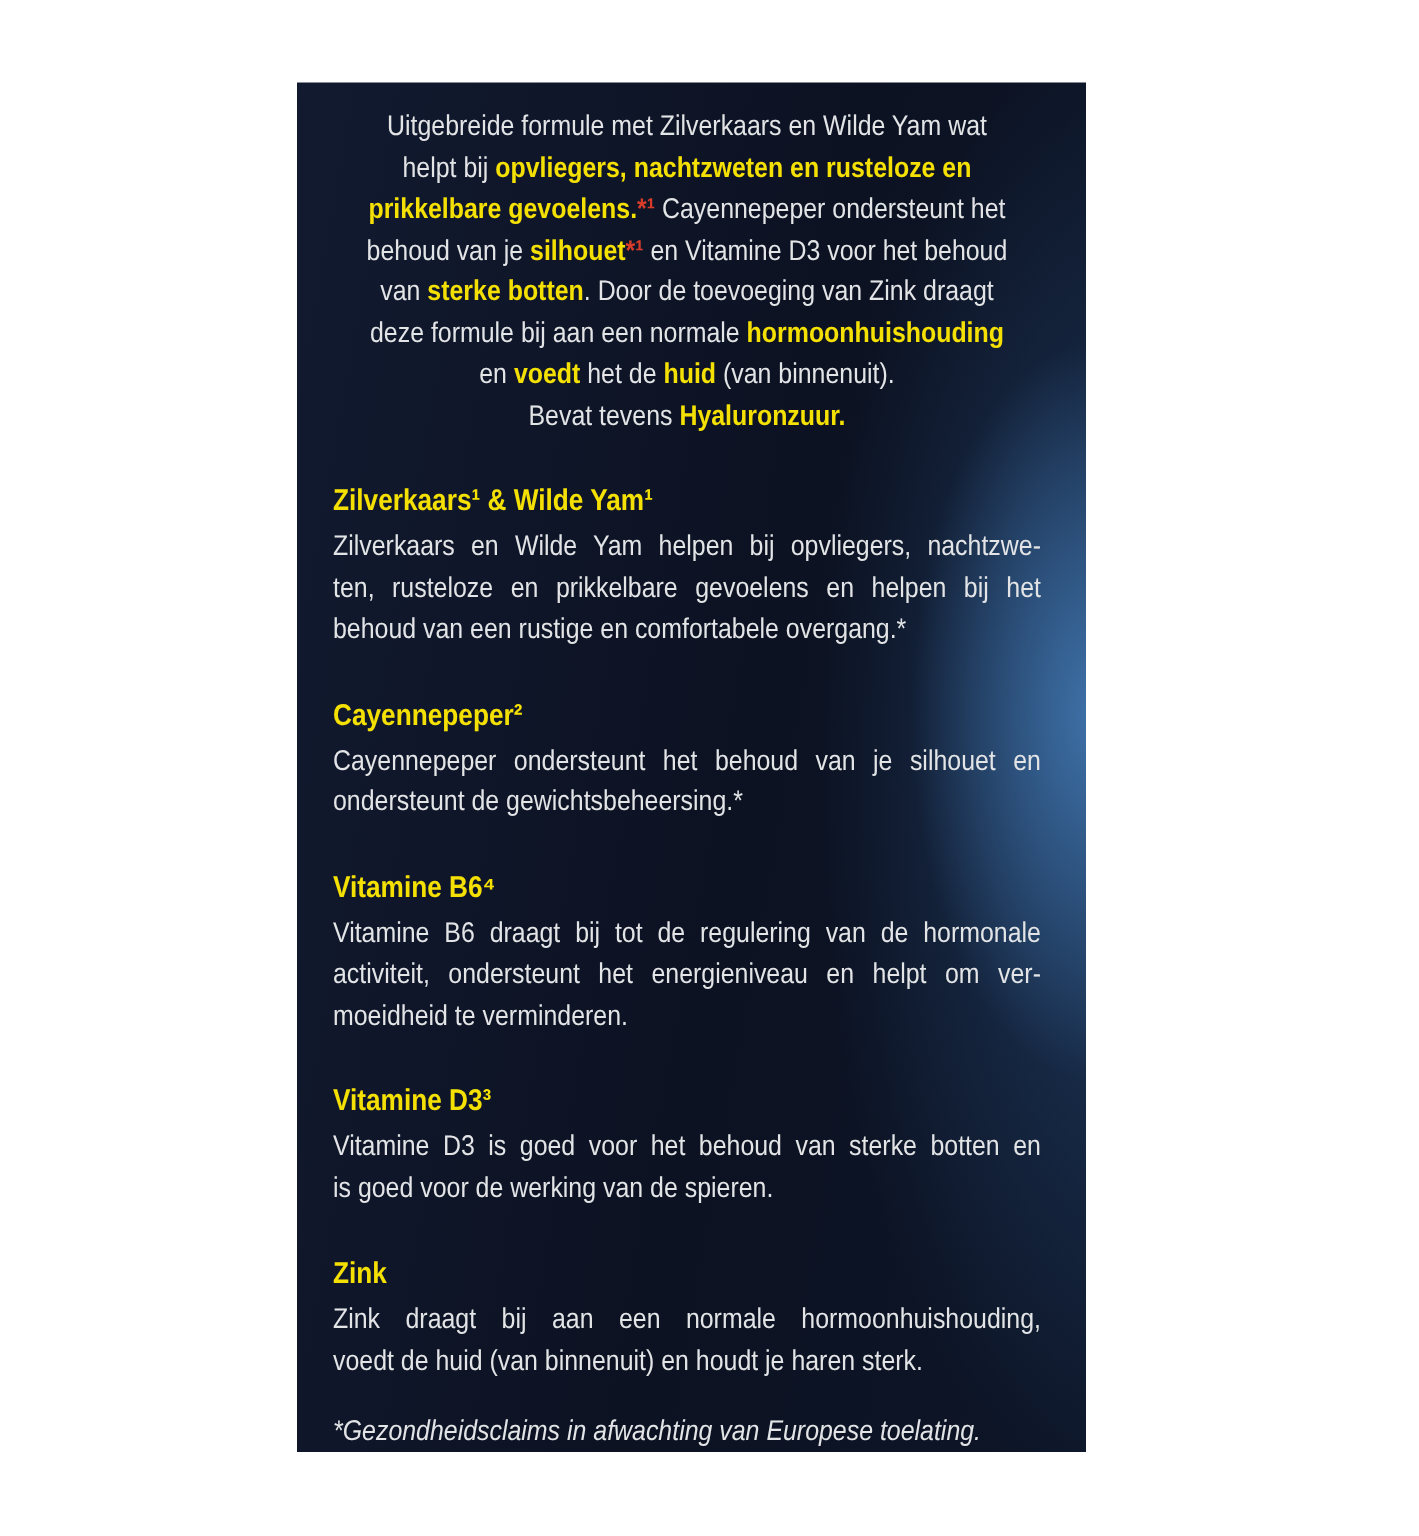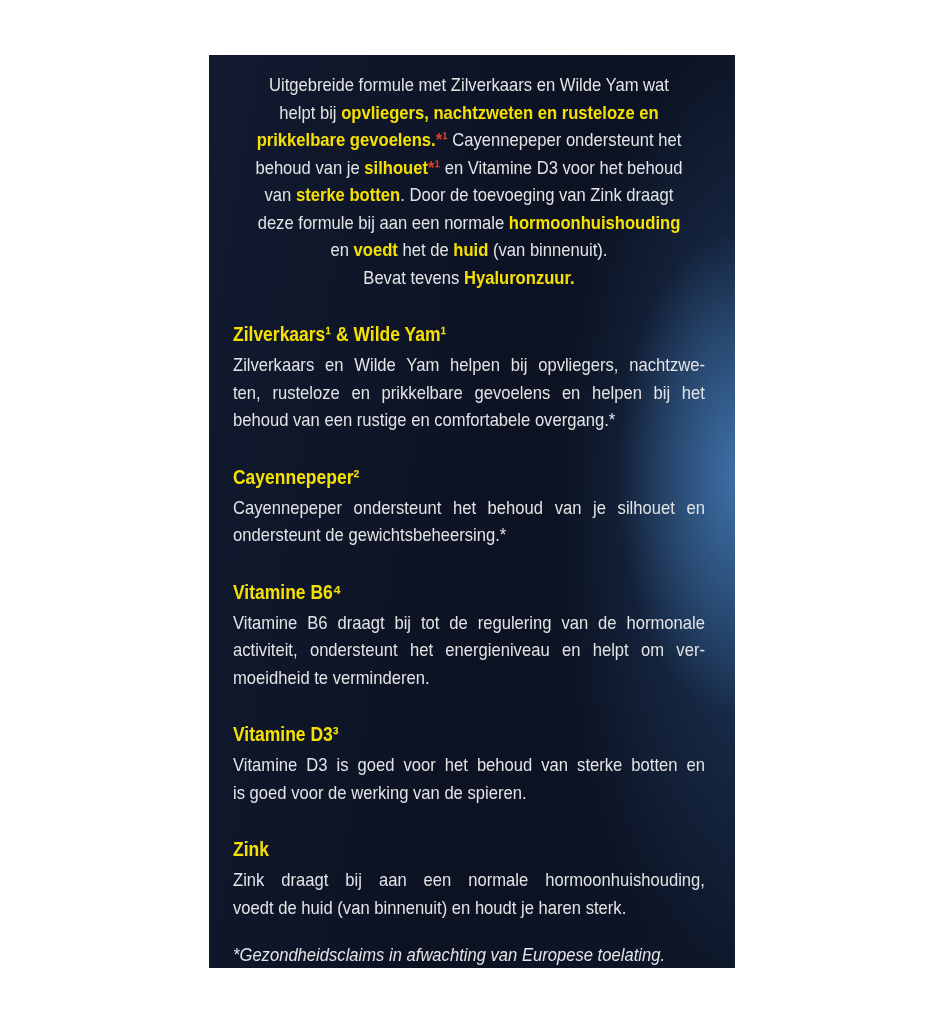--- a/index.html
+++ b/index.html
@@ -10,21 +10,21 @@
   }
   .stage {
     position: relative;
     width: 946px;
     height: 1024px;
     background: #ffffff;
     overflow: hidden;
   }
   .panel {
     position: absolute;
-    left: 209px;
+    left: 198px;
     top: 55px;
     width: 526px;
     height: 913px;
     overflow: hidden;
     background:
       radial-gradient(ellipse 170px 340px at 101% 46%, rgba(64,116,172,0.95), rgba(64,116,172,0) 72%),
       radial-gradient(ellipse 270px 640px at 106% 50%, rgba(40,78,124,0.65), rgba(40,78,124,0) 78%),
       linear-gradient(100deg, #121a30 0%, #0c1222 55%, #0d1527 100%);
   }
   .content {

